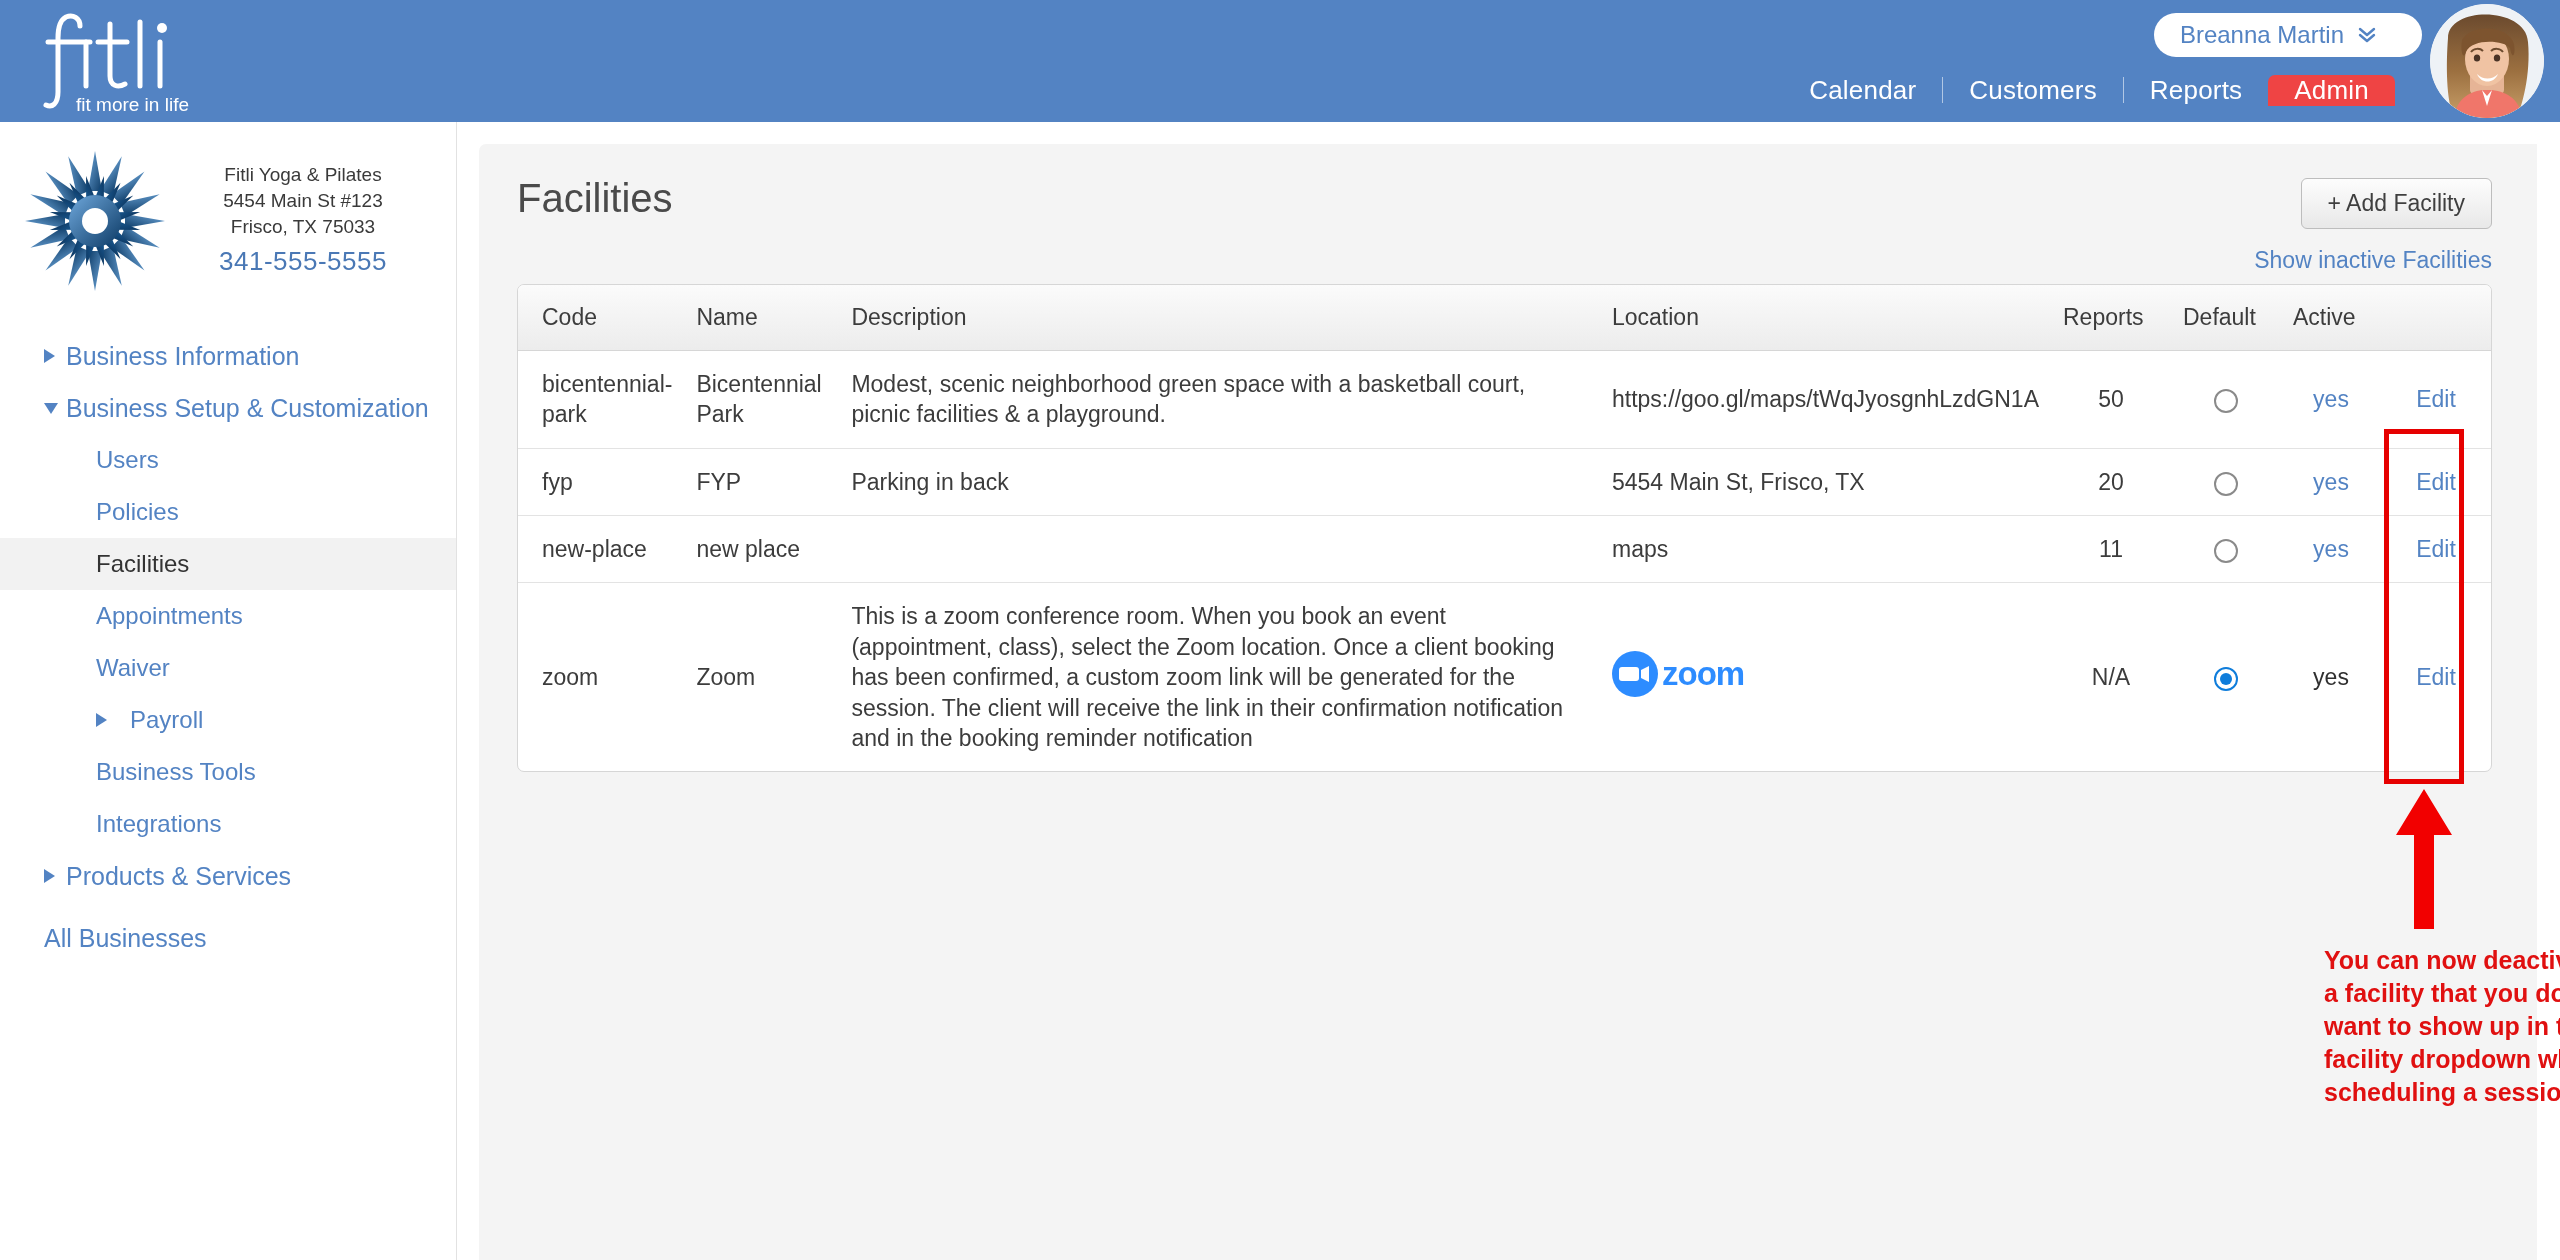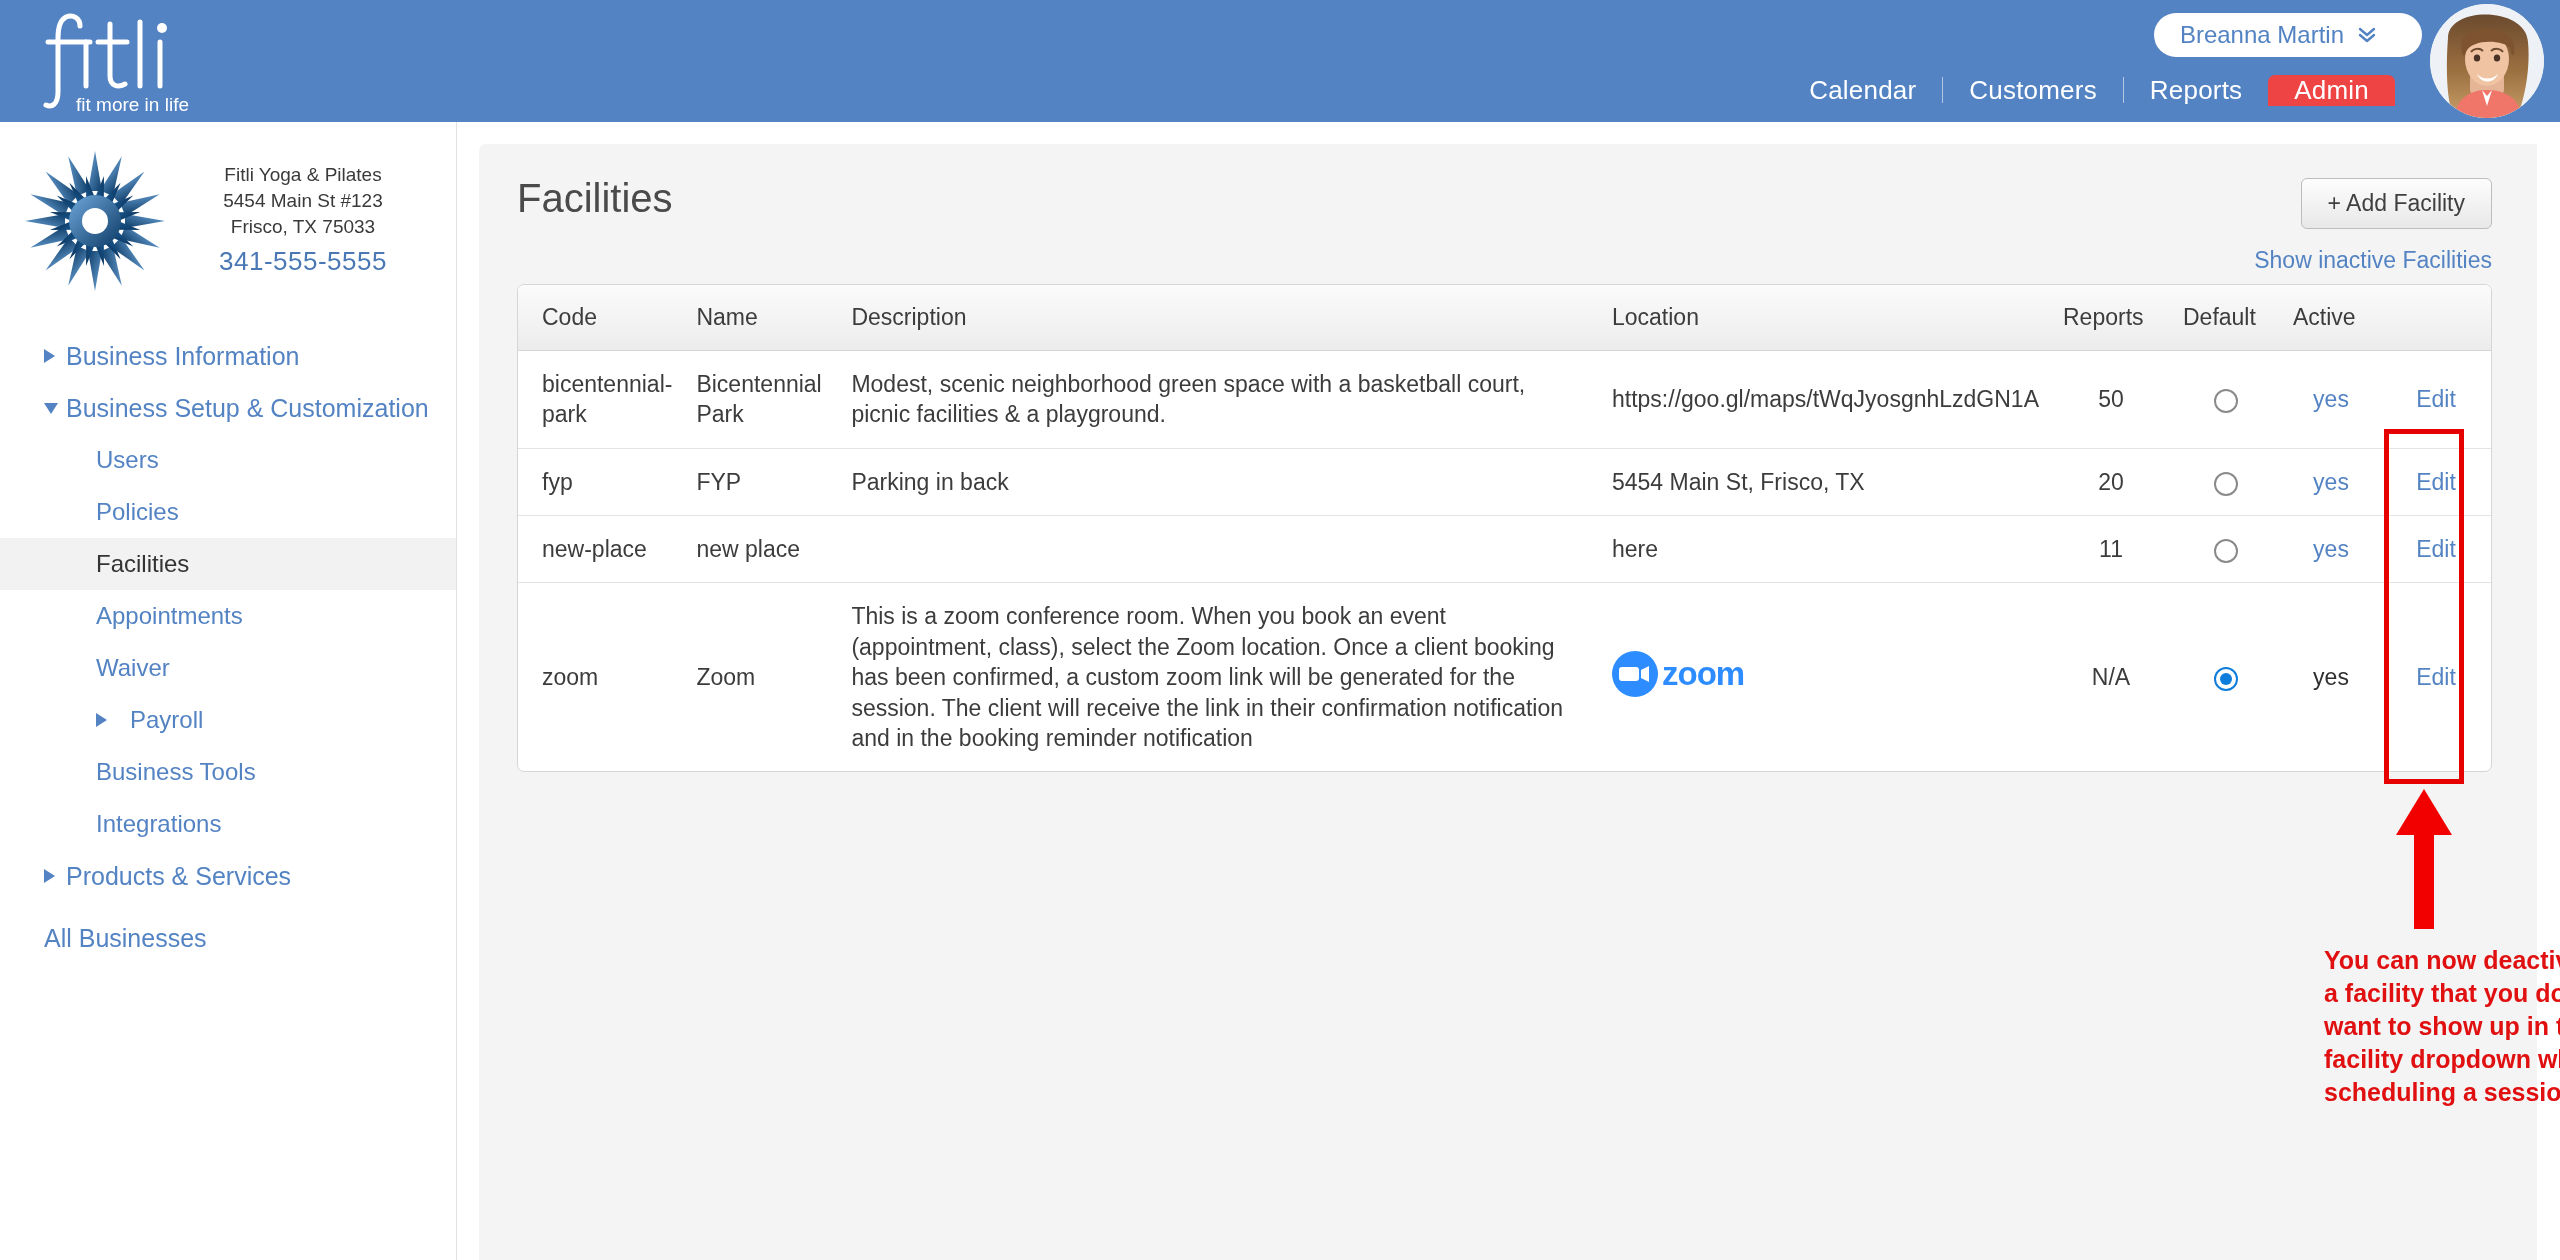--- a/index.html
+++ b/index.html
@@ -610,21 +610,21 @@
               </td>
               <td class="col-edit">
                 <a class="link">Edit</a>
               </td>
             </tr>
 
             <tr>
               <td class="col-code">new-place</td>
               <td class="col-name">new place</td>
               <td class="col-desc"></td>
-              <td class="col-loc">here</td>
+              <td class="col-loc">maps</td>
               <td class="col-cap">11</td>
               <td class="col-def">
                 <span class="radio"></span>
               </td>
               <td class="col-act">
                 <a class="link">yes</a>
               </td>
               <td class="col-edit">
                 <a class="link">Edit</a>
               </td>

